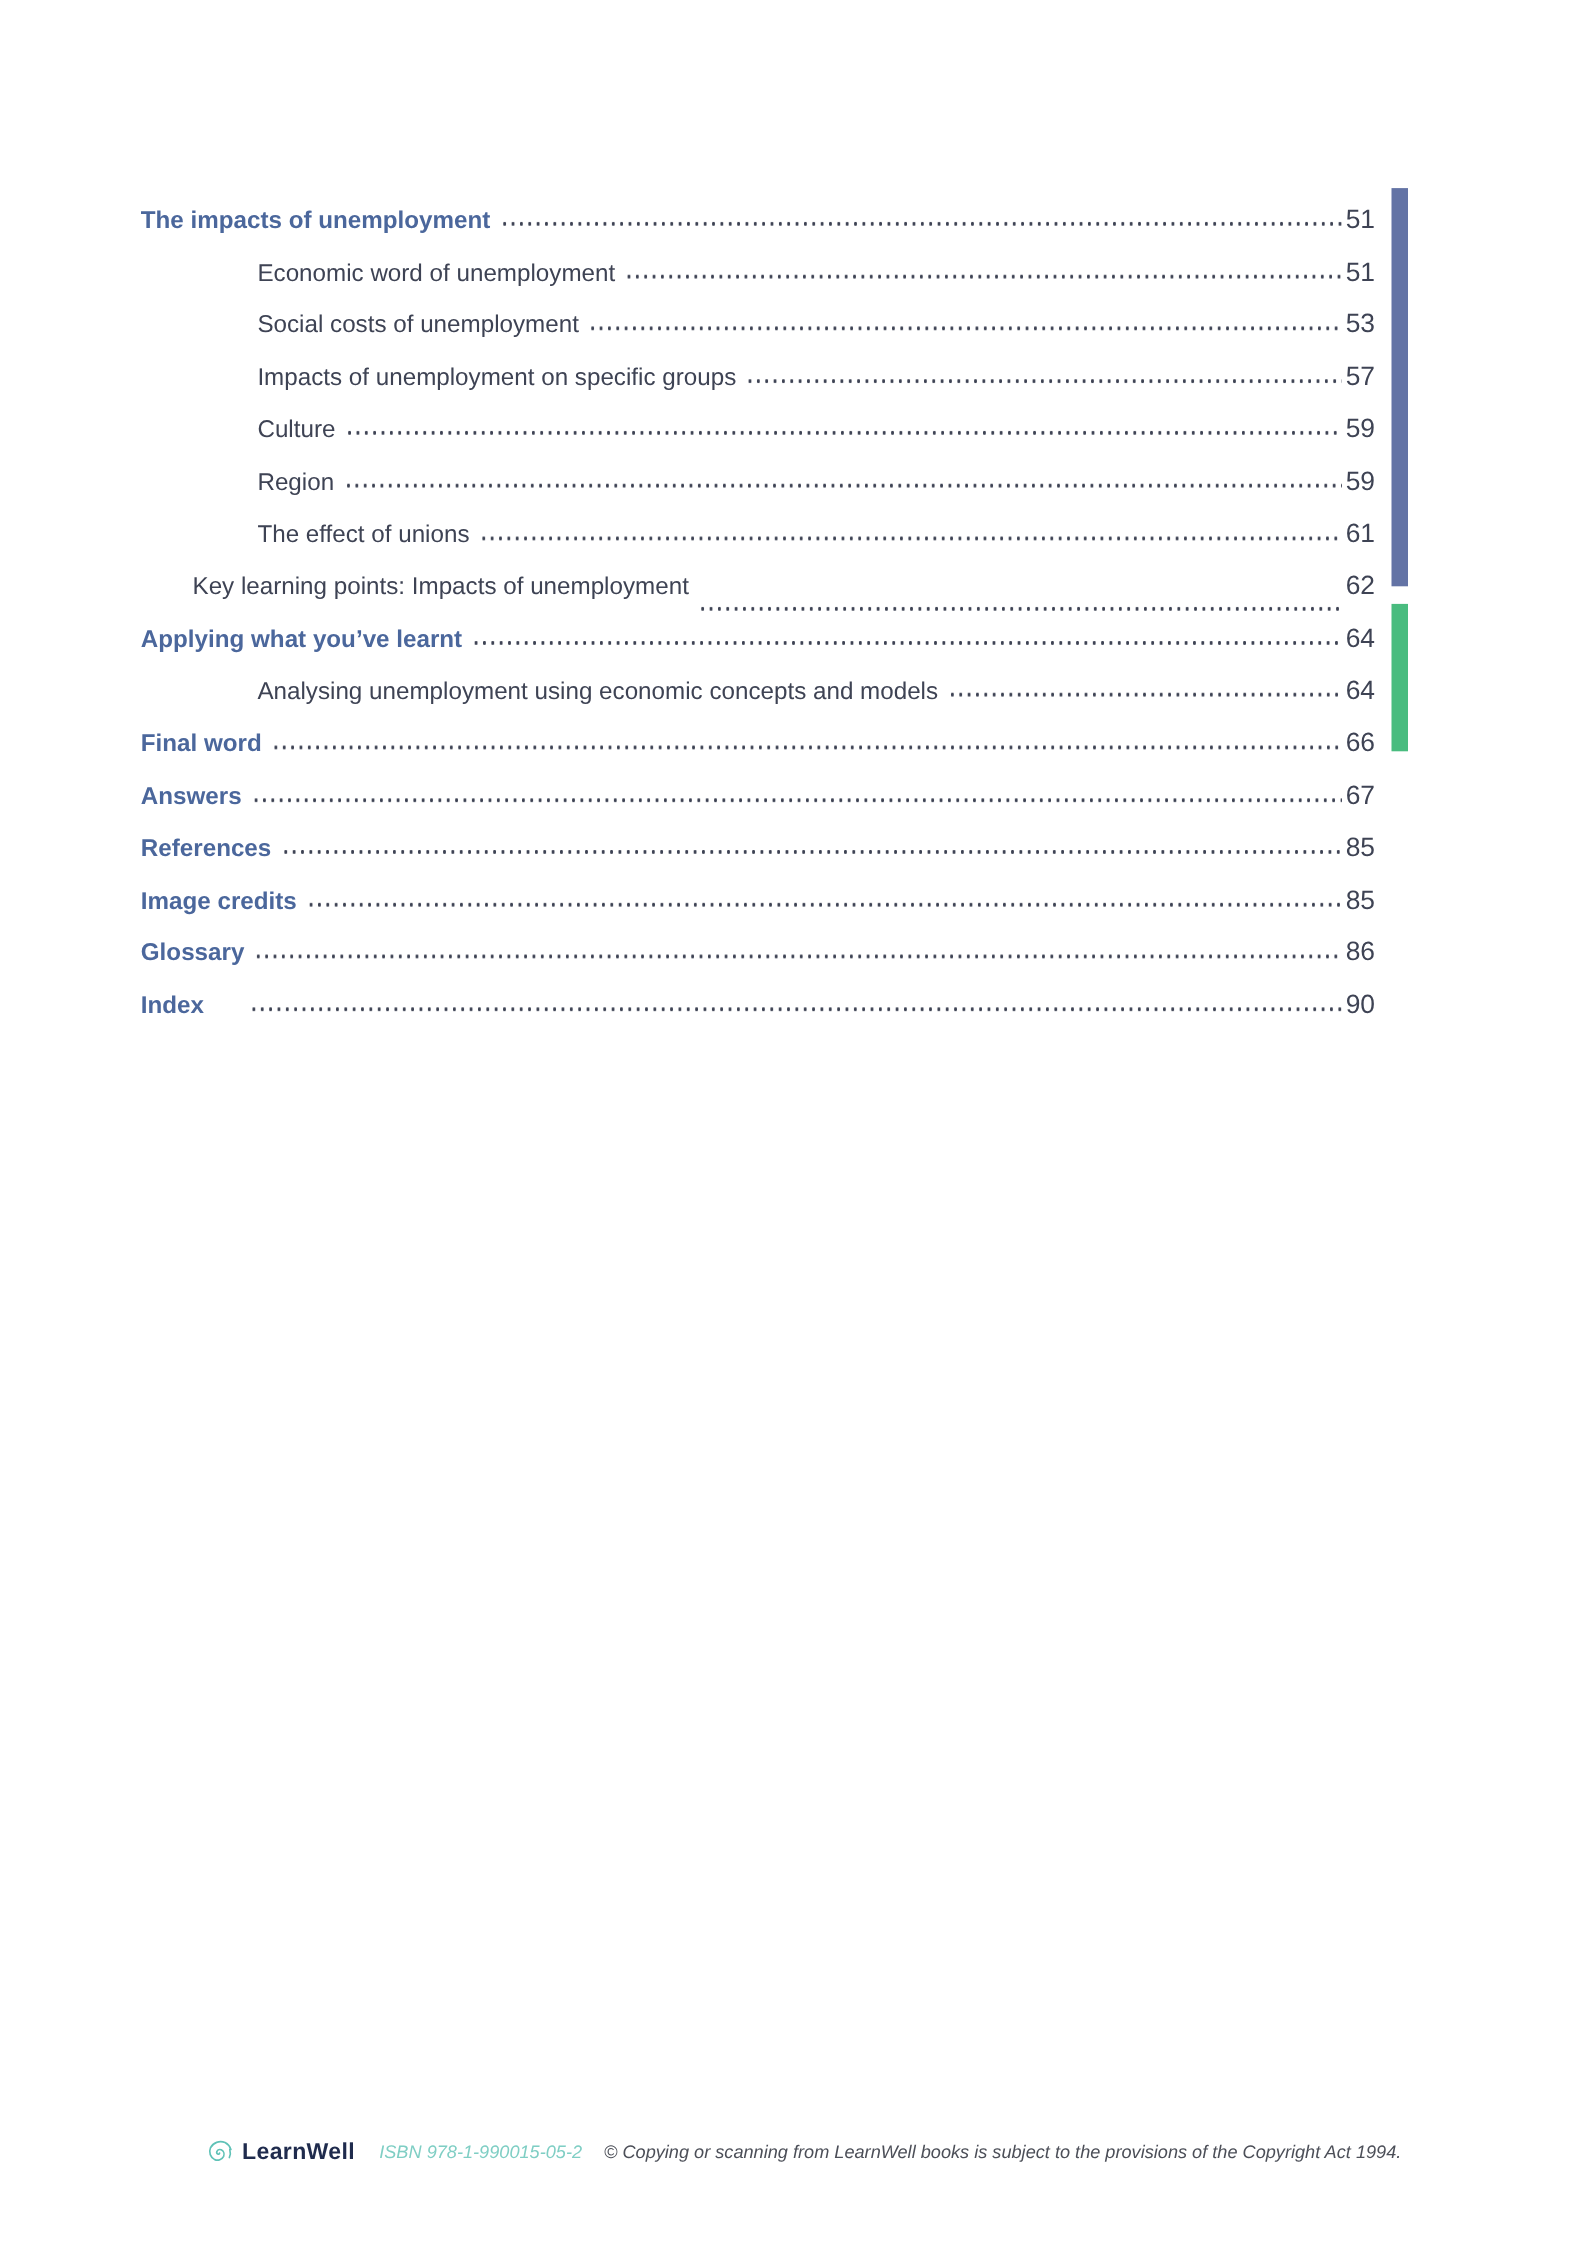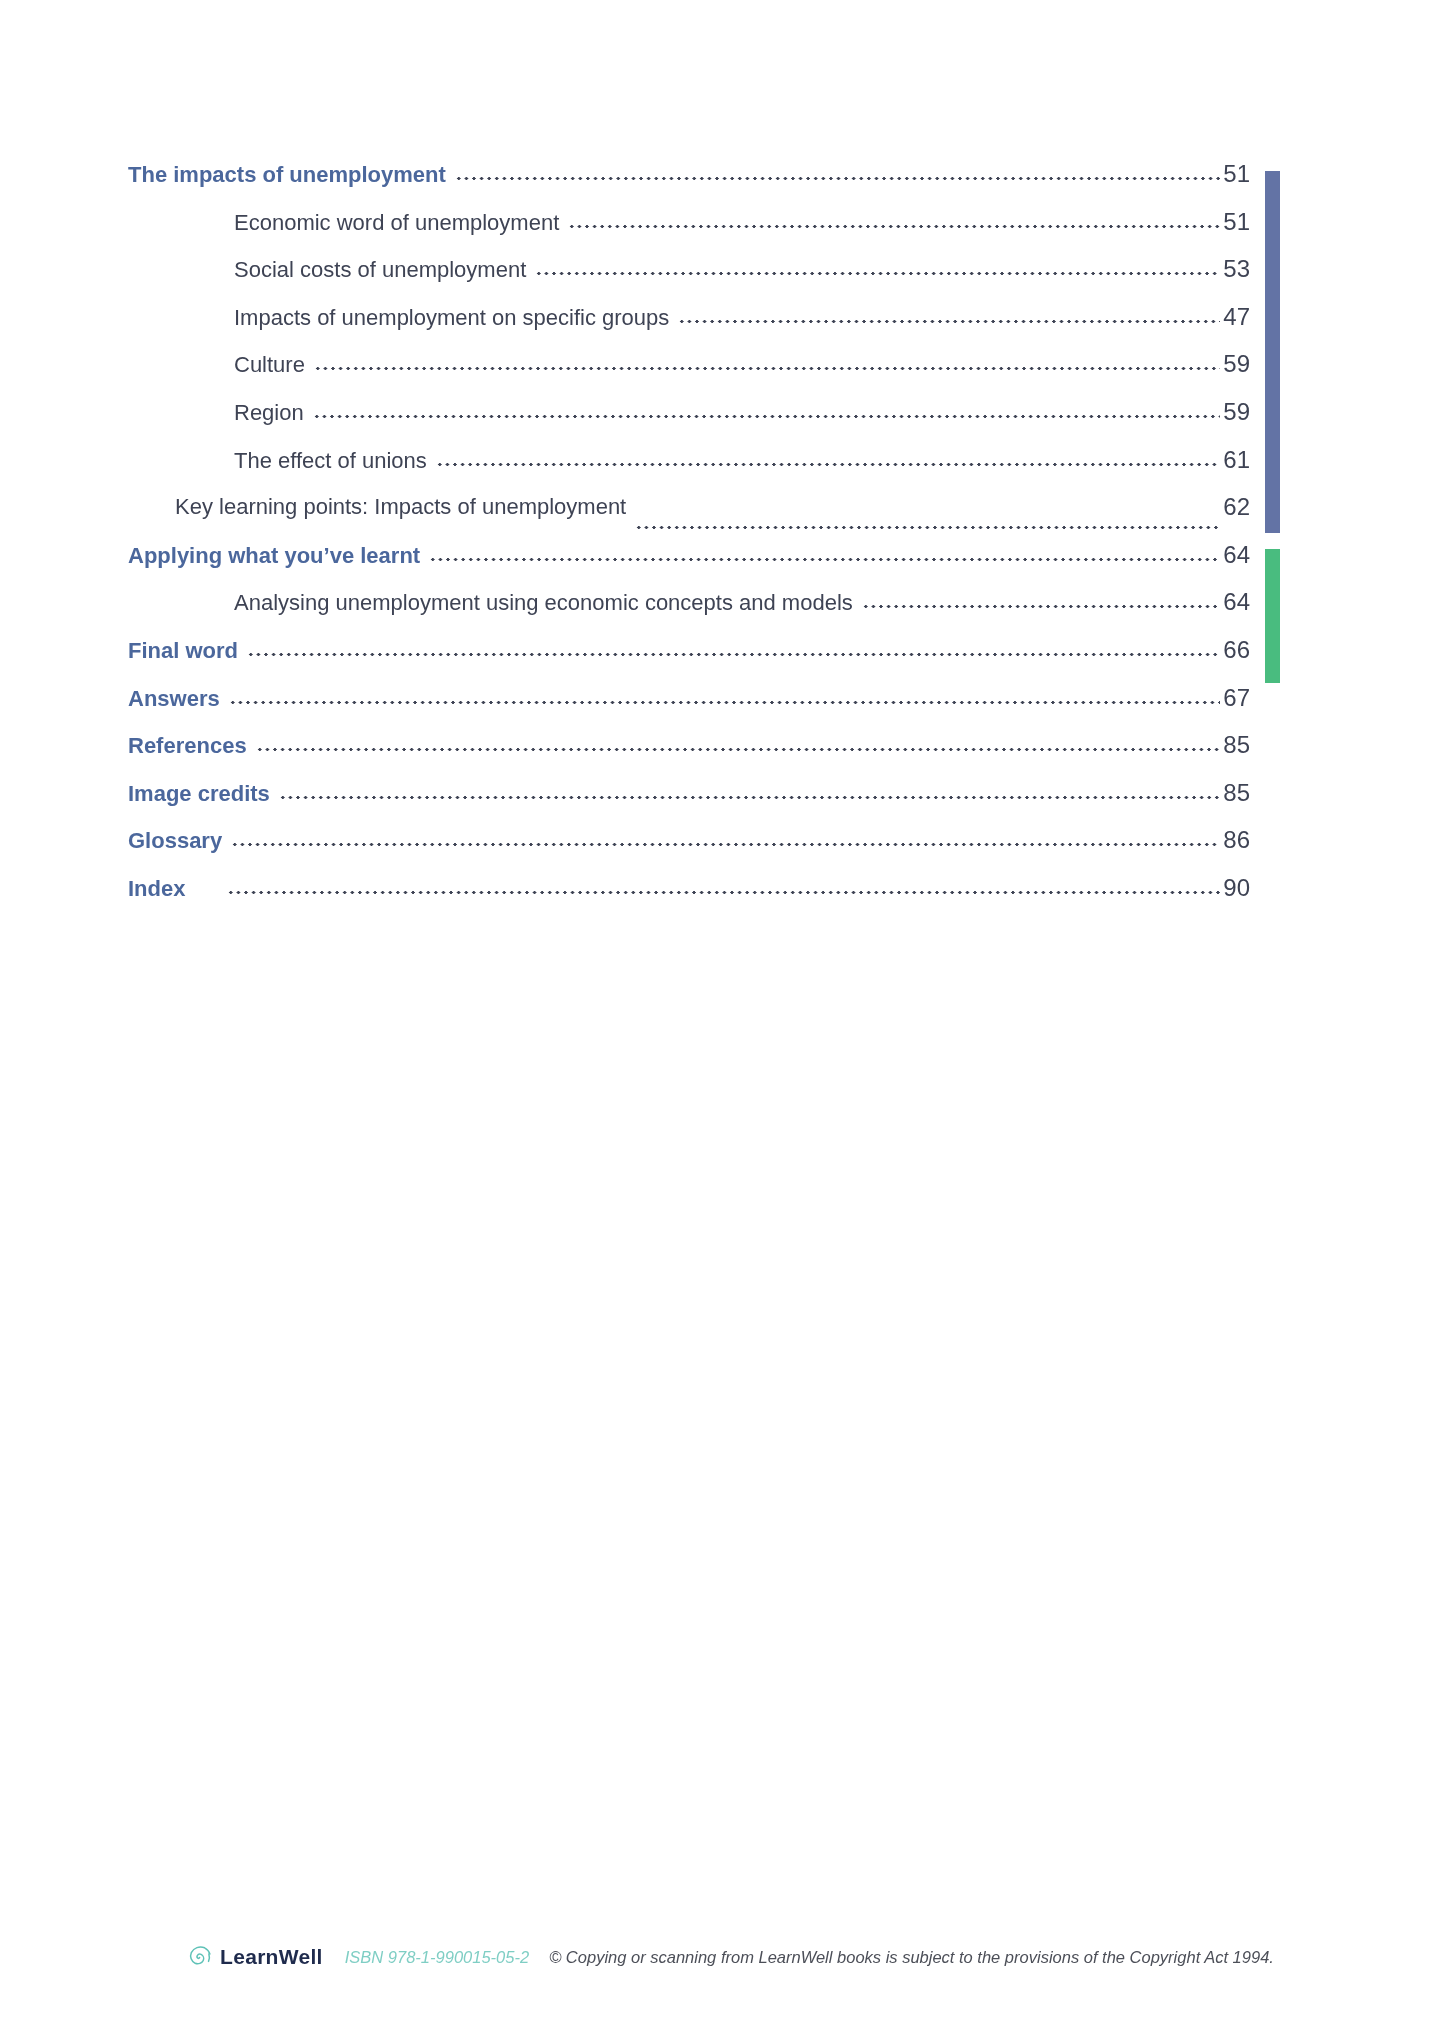--- a/index.html
+++ b/index.html
@@ -11,21 +11,21 @@
     background: #ffffff;
     font-family: "Liberation Sans", sans-serif;
     color: var(--ink, #3e4354);
     overflow: hidden;
   }
 
   
   .toc {
     position: absolute;
     left: 128px;
-    top: 150px;
+    top: 176px;
     width: 1122px;
   }
   .toc-row {
     display: flex;
     align-items: baseline;
     height: 47.6px;
     font-size: 22px;
   }
   .toc-row .label {
     line-height: 47.6px;
@@ -119,21 +119,21 @@
     <span class="pnum">51</span>
   </div>
       <div class="toc-row sub">
     <span class="label">Social costs of unemployment</span>
     <span class="leader"></span>
     <span class="pnum">53</span>
   </div>
       <div class="toc-row sub">
     <span class="label">Impacts of unemployment on specific groups</span>
     <span class="leader"></span>
-    <span class="pnum">47</span>
+    <span class="pnum">57</span>
   </div>
       <div class="toc-row sub">
     <span class="label">Culture</span>
     <span class="leader"></span>
     <span class="pnum">59</span>
   </div>
       <div class="toc-row sub">
     <span class="label">Region</span>
     <span class="leader"></span>
     <span class="pnum">59</span>

